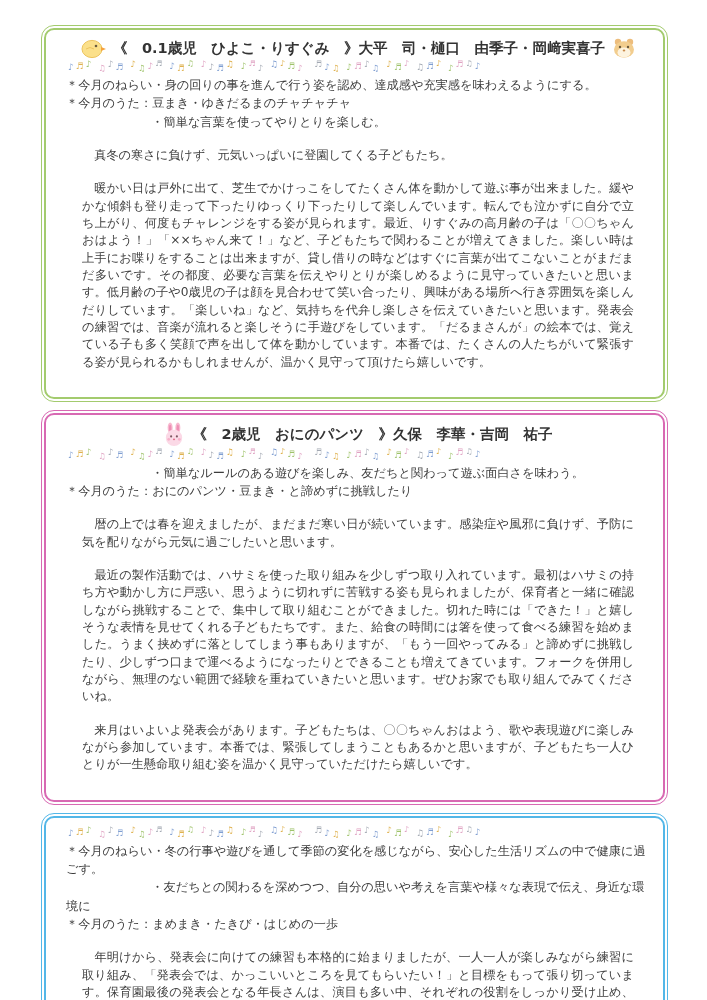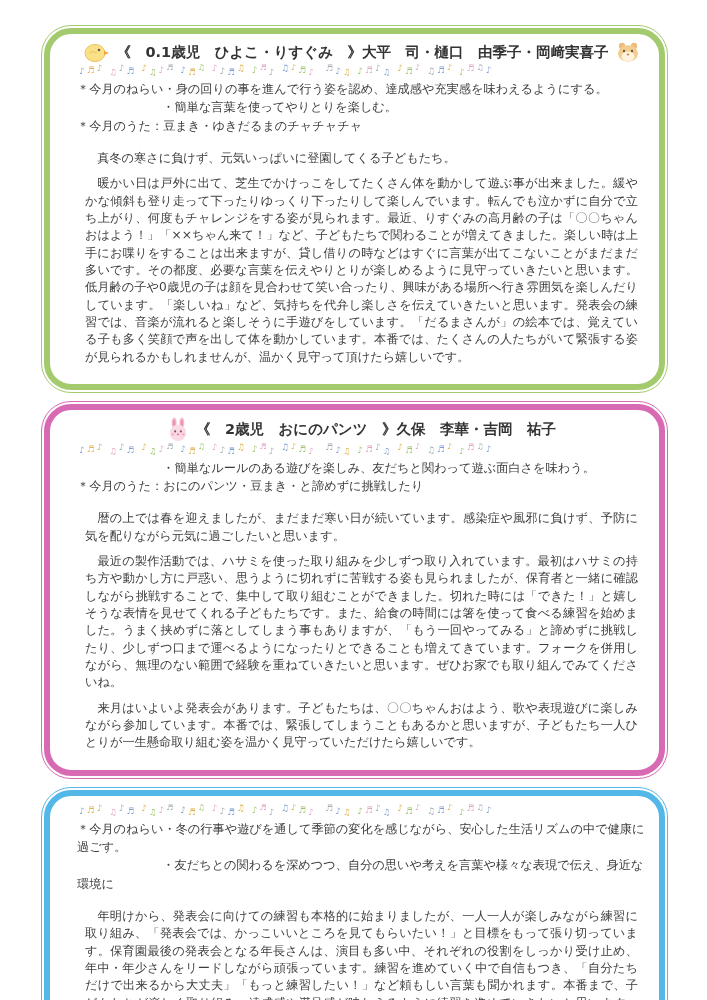--- a/index.html
+++ b/index.html
@@ -4,25 +4,25 @@
 <style>
   html,body{margin:0;padding:0;background:#ffffff;}
   body{
     width:707px;min-height:1000px;box-sizing:border-box;
     padding:28px 42px 18px 44px;
     font-family:"DejaVu Sans","Liberation Sans",sans-serif;
     color:#3d3d3d;
   }
   .box{
     box-sizing:border-box;
-    border:6px solid #b91c1c;
+    border:2px solid #b91c1c;
     outline:1.5px solid #999;
     outline-offset:2px;
-    border-radius:27px;
-    padding:7px 13px 10px 27px;
+    border-radius:10px;
+    padding:7px 13px 10px 20px;
     margin:0 0 14px 0;
     background:#fff;
   }
   .hdr{
     display:flex;justify-content:center;align-items:center;gap:7px;
     font-weight:bold;font-size:14.5px;line-height:1.3;color:#333;
   }
   .ttl{margin:0;font-size:14.5px;font-weight:bold;white-space:nowrap;}
   .icn{display:inline-flex;align-items:center;flex:0 0 auto;}
   .notes{
@@ -31,21 +31,21 @@
     letter-spacing:2px;margin:1px 0 2px 2px;
   }
   .notes span{position:relative;display:inline-block;}
   .notes span:nth-of-type(3n){top:-2px;}
   .notes span:nth-of-type(3n+1){top:1px;}
   .notes span:nth-of-type(4n){top:-3px;font-size:8px;}
   .notes span:nth-of-type(5n){top:2px;font-size:8.5px;}
   .goals{font-size:12.2px;line-height:1.5;}
   .gl{white-space:pre-wrap;}
   .body{margin-top:15px;font-size:12.2px;line-height:1.42;}
-  .body p{margin:8px;white-space:pre-wrap;text-align:justify;}
+  .body p{margin:16px;white-space:pre-wrap;text-align:justify;}
 </style>
 </head>
 <body>
 
 <section class="box" style="border-color: rgb(163, 203, 110); outline-color: rgb(163, 203, 110);">
   <div class="hdr">
     <span class="icn">
       <svg width="26" height="22" viewBox="0 0 26 22">
         <ellipse cx="12" cy="12" rx="10" ry="8.6" fill="#fbe08a" stroke="#edc45e" stroke-width="1"></ellipse>
         <circle cx="16" cy="9" r="1.3" fill="#6b5b3e"></circle>
@@ -62,22 +62,22 @@
         <ellipse cx="12" cy="15.5" rx="6.5" ry="5" fill="#fdf3df"></ellipse>
         <circle cx="8" cy="10" r="1.2" fill="#6b5b3e"></circle>
         <circle cx="16" cy="10" r="1.2" fill="#6b5b3e"></circle>
         <ellipse cx="12" cy="13.5" rx="1.3" ry="1" fill="#c98a4b"></ellipse>
       </svg>
     </span>
   </div>
   <div class="notes"><span style="color: rgb(127, 158, 209);">♪</span><span style="color: rgb(223, 177, 78);">♬</span><span style="color: rgb(159, 195, 107);">♪</span><span> </span><span style="color: rgb(224, 163, 195);">♫</span><span style="color: rgb(163, 169, 179);">♪</span><span style="color: rgb(127, 158, 209);">♬</span><span> </span><span style="color: rgb(223, 177, 78);">♪</span><span style="color: rgb(159, 195, 107);">♫</span><span style="color: rgb(224, 163, 195);">♪</span><span style="color: rgb(163, 169, 179);">♬</span><span> </span><span style="color: rgb(127, 158, 209);">♪</span><span style="color: rgb(223, 177, 78);">♬</span><span style="color: rgb(159, 195, 107);">♫</span><span> </span><span style="color: rgb(224, 163, 195);">♪</span><span style="color: rgb(163, 169, 179);">♪</span><span style="color: rgb(127, 158, 209);">♬</span><span style="color: rgb(223, 177, 78);">♫</span><span> </span><span style="color: rgb(159, 195, 107);">♪</span><span style="color: rgb(224, 163, 195);">♬</span><span style="color: rgb(163, 169, 179);">♪</span><span> </span><span style="color: rgb(127, 158, 209);">♫</span><span style="color: rgb(223, 177, 78);">♪</span><span style="color: rgb(159, 195, 107);">♬</span><span style="color: rgb(224, 163, 195);">♪</span><span> </span><span> </span><span style="color: rgb(163, 169, 179);">♬</span><span style="color: rgb(127, 158, 209);">♪</span><span style="color: rgb(223, 177, 78);">♫</span><span> </span><span style="color: rgb(159, 195, 107);">♪</span><span style="color: rgb(224, 163, 195);">♬</span><span style="color: rgb(163, 169, 179);">♪</span><span style="color: rgb(127, 158, 209);">♫</span><span> </span><span style="color: rgb(223, 177, 78);">♪</span><span style="color: rgb(159, 195, 107);">♬</span><span style="color: rgb(224, 163, 195);">♪</span><span> </span><span style="color: rgb(163, 169, 179);">♫</span><span style="color: rgb(127, 158, 209);">♬</span><span style="color: rgb(223, 177, 78);">♪</span><span> </span><span style="color: rgb(159, 195, 107);">♪</span><span style="color: rgb(224, 163, 195);">♬</span><span style="color: rgb(163, 169, 179);">♫</span><span style="color: rgb(127, 158, 209);">♪</span></div>
   <div class="goals">
     <div class="gl">＊今月のねらい・身の回りの事を進んで行う姿を認め、達成感や充実感を味わえるようにする。</div>
+    <div class="gl">＊今月のうた：豆まき・ゆきだるまのチャチャチャ</div>
     <div class="gl">　　　　　　　・簡単な言葉を使ってやりとりを楽しむ。</div>
-    <div class="gl">＊今月のうた：豆まき・ゆきだるまのチャチャチャ</div>
   </div>
   <div class="body">
     <p>　真冬の寒さに負けず、元気いっぱいに登園してくる子どもたち。</p>
     <p>　暖かい日は戸外に出て、芝生でかけっこをしてたくさん体を動かして遊ぶ事が出来ました。緩やかな傾斜も登り走って下ったりゆっくり下ったりして楽しんでいます。転んでも泣かずに自分で立ち上がり、何度もチャレンジをする姿が見られます。最近、りすぐみの高月齢の子は「〇〇ちゃんおはよう！」「××ちゃん来て！」など、子どもたちで関わることが増えてきました。楽しい時は上手にお喋りをすることは出来ますが、貸し借りの時などはすぐに言葉が出てこないことがまだまだ多いです。その都度、必要な言葉を伝えやりとりが楽しめるように見守っていきたいと思います。低月齢の子や0歳児の子は顔を見合わせて笑い合ったり、興味がある場所へ行き雰囲気を楽しんだりしています。「楽しいね」など、気持ちを代弁し楽しさを伝えていきたいと思います。発表会の練習では、音楽が流れると楽しそうに手遊びをしています。「だるまさんが」の絵本では、覚えている子も多く笑顔で声を出して体を動かしています。本番では、たくさんの人たちがいて緊張する姿が見られるかもしれませんが、温かく見守って頂けたら嬉しいです。</p>
   </div>
 </section>
 
 <section class="box" style="border-color: rgb(216, 105, 179); outline-color: rgb(216, 105, 179);">
   <div class="hdr">
     <span class="icn">
@@ -106,17 +106,18 @@
     <p>　最近の製作活動では、ハサミを使った取り組みを少しずつ取り入れています。最初はハサミの持ち方や動かし方に戸惑い、思うように切れずに苦戦する姿も見られましたが、保育者と一緒に確認しながら挑戦することで、集中して取り組むことができました。切れた時には「できた！」と嬉しそうな表情を見せてくれる子どもたちです。また、給食の時間には箸を使って食べる練習を始めました。うまく挟めずに落としてしまう事もありますが、「もう一回やってみる」と諦めずに挑戦したり、少しずつ口まで運べるようになったりとできることも増えてきています。フォークを併用しながら、無理のない範囲で経験を重ねていきたいと思います。ぜひお家でも取り組んでみてくださいね。</p>
     <p>　来月はいよいよ発表会があります。子どもたちは、〇〇ちゃんおはよう、歌や表現遊びに楽しみながら参加しています。本番では、緊張してしまうこともあるかと思いますが、子どもたち一人ひとりが一生懸命取り組む姿を温かく見守っていただけたら嬉しいです。</p>
   </div>
 </section>
 
 <section class="box" style="border-color: rgb(83, 183, 232); outline-color: rgb(83, 183, 232);">
   <div class="notes"><span style="color: rgb(127, 158, 209);">♪</span><span style="color: rgb(223, 177, 78);">♬</span><span style="color: rgb(159, 195, 107);">♪</span><span> </span><span style="color: rgb(224, 163, 195);">♫</span><span style="color: rgb(163, 169, 179);">♪</span><span style="color: rgb(127, 158, 209);">♬</span><span> </span><span style="color: rgb(223, 177, 78);">♪</span><span style="color: rgb(159, 195, 107);">♫</span><span style="color: rgb(224, 163, 195);">♪</span><span style="color: rgb(163, 169, 179);">♬</span><span> </span><span style="color: rgb(127, 158, 209);">♪</span><span style="color: rgb(223, 177, 78);">♬</span><span style="color: rgb(159, 195, 107);">♫</span><span> </span><span style="color: rgb(224, 163, 195);">♪</span><span style="color: rgb(163, 169, 179);">♪</span><span style="color: rgb(127, 158, 209);">♬</span><span style="color: rgb(223, 177, 78);">♫</span><span> </span><span style="color: rgb(159, 195, 107);">♪</span><span style="color: rgb(224, 163, 195);">♬</span><span style="color: rgb(163, 169, 179);">♪</span><span> </span><span style="color: rgb(127, 158, 209);">♫</span><span style="color: rgb(223, 177, 78);">♪</span><span style="color: rgb(159, 195, 107);">♬</span><span style="color: rgb(224, 163, 195);">♪</span><span> </span><span> </span><span style="color: rgb(163, 169, 179);">♬</span><span style="color: rgb(127, 158, 209);">♪</span><span style="color: rgb(223, 177, 78);">♫</span><span> </span><span style="color: rgb(159, 195, 107);">♪</span><span style="color: rgb(224, 163, 195);">♬</span><span style="color: rgb(163, 169, 179);">♪</span><span style="color: rgb(127, 158, 209);">♫</span><span> </span><span style="color: rgb(223, 177, 78);">♪</span><span style="color: rgb(159, 195, 107);">♬</span><span style="color: rgb(224, 163, 195);">♪</span><span> </span><span style="color: rgb(163, 169, 179);">♫</span><span style="color: rgb(127, 158, 209);">♬</span><span style="color: rgb(223, 177, 78);">♪</span><span> </span><span style="color: rgb(159, 195, 107);">♪</span><span style="color: rgb(224, 163, 195);">♬</span><span style="color: rgb(163, 169, 179);">♫</span><span style="color: rgb(127, 158, 209);">♪</span></div>
   <div class="goals">
     <div class="gl">＊今月のねらい・冬の行事や遊びを通して季節の変化を感じながら、安心した生活リズムの中で健康に過ごす。</div>
     <div class="gl">　　　　　　　・友だちとの関わるを深めつつ、自分の思いや考えを言葉や様々な表現で伝え、身近な環境に</div>
+    <div class="gl">＊今月のうた：まめまき・たきび・はじめの一歩</div>
   </div>
   <div class="body">
     <p>　年明けから、発表会に向けての練習も本格的に始まりましたが、一人一人が楽しみながら練習に取り組み、「発表会では、かっこいいところを見てもらいたい！」と目標をもって張り切っています。保育園最後の発表会となる年長さんは、演目も多い中、それぞれの役割をしっかり受け止め、年中・年少さんをリードしながら頑張っています。練習を進めていく中で自信もつき、「自分たちだけで出来るから大丈夫」「もっと練習したい！」など頼もしい言葉も聞かれます。本番まで、子どもたちが楽しく取り組み、達成感や満足感が味わえるように練習を進めていきたいと思います。また、寒さが厳しい時期ではありますが、戸外にも出掛け、日差しのぬくもりや草花の芽吹きなど、春の訪れも感じれるように過ごしていきたいと思います。</p>
   </div>
 </section>
 
 </body></html>

